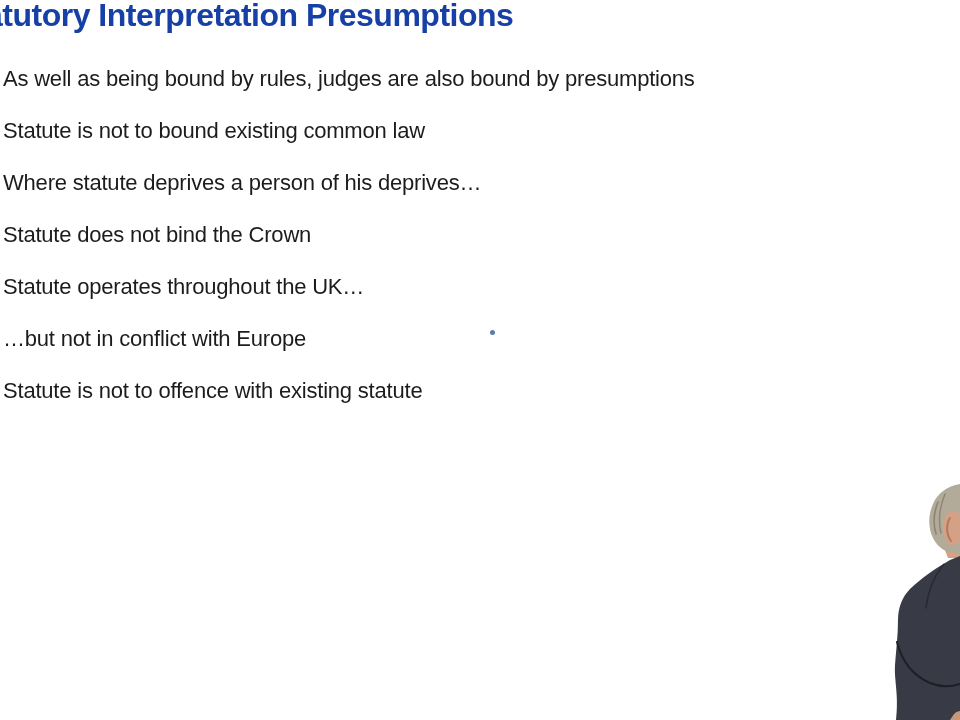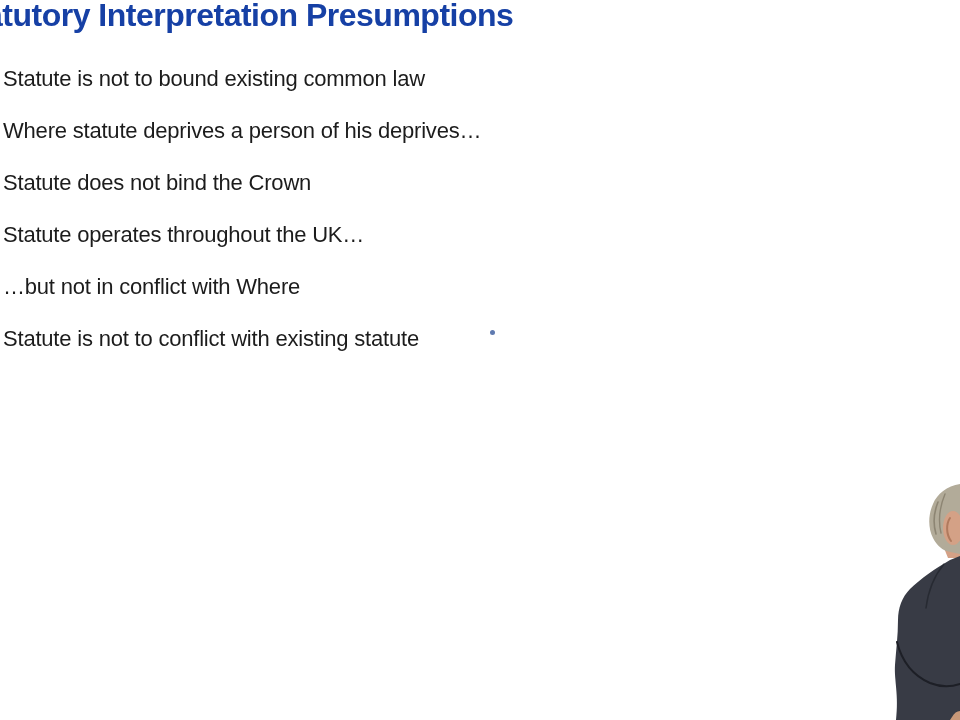--- a/index.html
+++ b/index.html
@@ -73,26 +73,27 @@
 </head>
 <body>
 
 <div class="slide">
 
   <div class="title-clip">
     <h1 class="title">Statutory Interpretation Presumptions</h1>
   </div>
 
   <ul class="bullets">
+    <li>As well as being bound by rules, judges are also bound by presumptions</li>
     <li>Statute is not to bound existing common law</li>
     <li>Where statute deprives a person of his deprives…</li>
     <li>Statute does not bind the Crown</li>
     <li>Statute operates throughout the UK…</li>
-    <li>…but not in conflict with Where</li>
-    <li>Statute is not to conflict with existing statute</li>
+    <li>…but not in conflict with Europe</li>
+    <li>Statute is not to offence with existing statute</li>
   </ul>
 
   <span class="pointer-dot"></span>
 
   <svg class="presenter" viewBox="0 0 70 240" xmlns="http://www.w3.org/2000/svg" aria-hidden="true">
 
     <path d="M70 64 L54 68 L58 78 L70 78 Z" fill="#d4a186"></path>
 
     <path d="M70 4 C57 6 47 14 43 24 C38 35 38 48 43 58 C46 64 51 69 56 71 L70 74 Z" fill="#b2ab99"></path>
     <path fill="none" stroke-width="1.6" stroke-linecap="round" d="M48 22 C44 32 43 44 46 54" stroke="#8d8573"></path>

